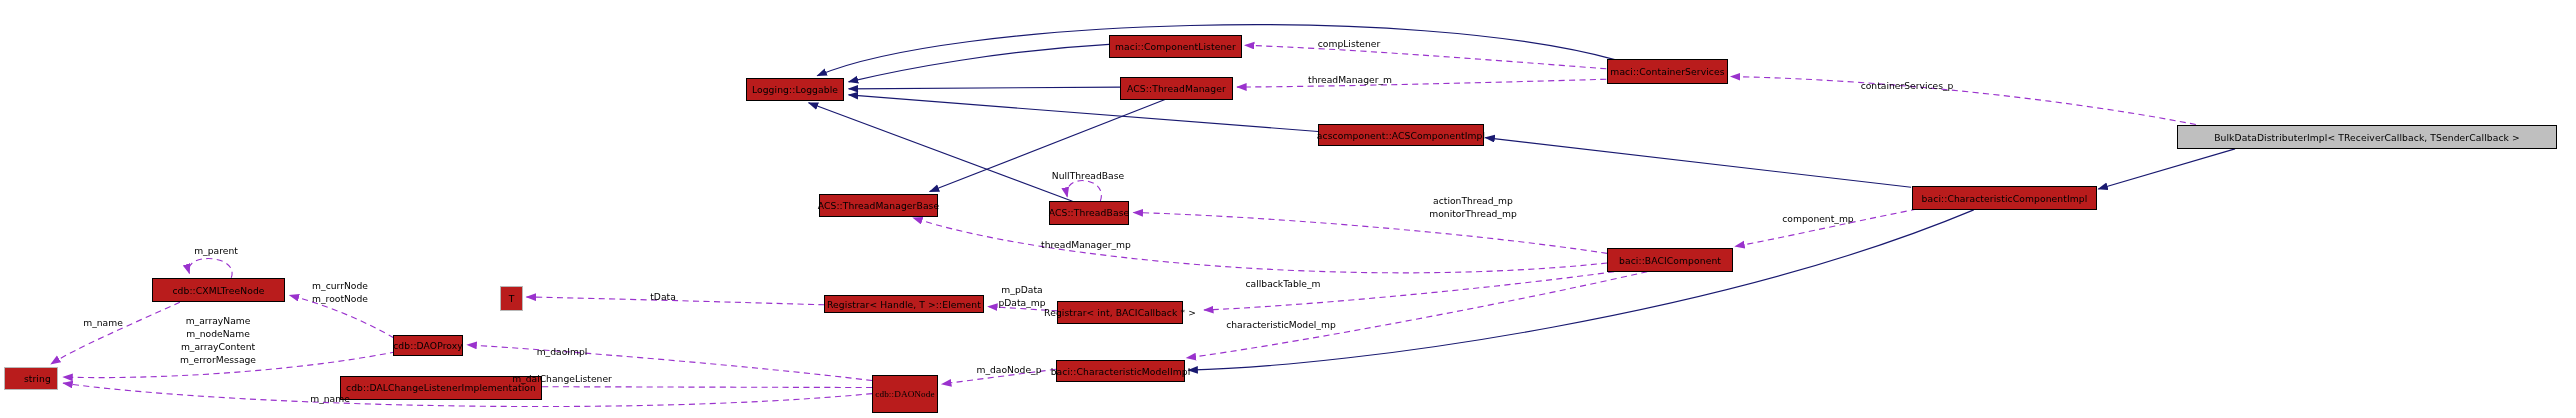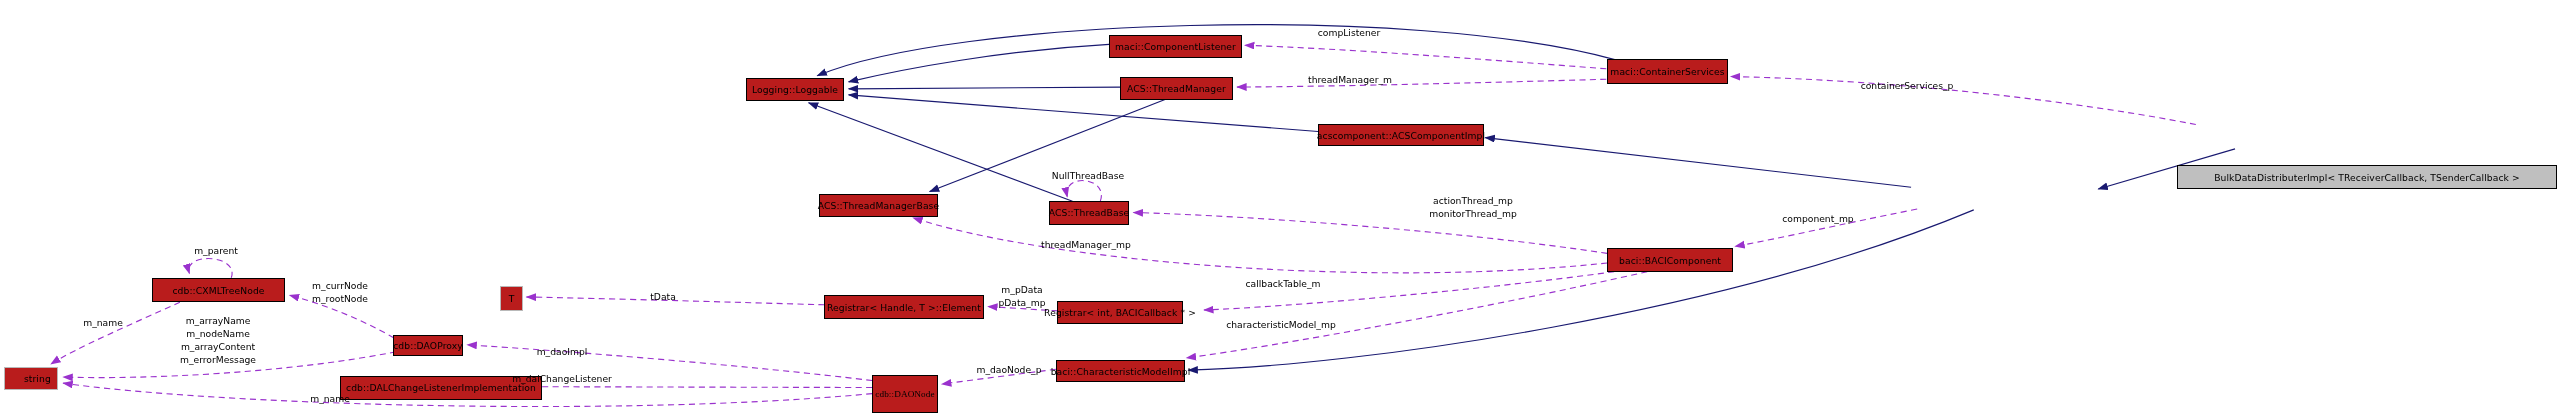--- a/index.html
+++ b/index.html
@@ -15,21 +15,21 @@
     position:absolute;
     box-sizing:border-box;
     background:#b91c1c;
     border:1.3px solid #000000;
     display:flex;align-items:center;justify-content:center;
     font-size:9.2px;color:#000000;
     white-space:nowrap;
     letter-spacing:0.1px;
     z-index:2;
   }
-  .node.highlight{background:#bfbfbf;margin-top:40px;}
+  .node.highlight{background:#bfbfbf;}
   .node.external{border-color:#b9b9b9;}
   .elabel{
     position:absolute;
     transform:translate(-50%,-50%);
     font-size:9.2px;color:#000000;
     white-space:nowrap;text-align:center;
     line-height:13px;
     z-index:3;
   }
 </style>
@@ -84,32 +84,33 @@
   </svg>
 
   <div class="node" style="left:746px;top:78px;width:98px;height:23px;">Logging::Loggable</div>
   <div class="node" style="left:1109px;top:35px;width:133px;height:23px;">maci::ComponentListener</div>
   <div class="node" style="left:1120px;top:77px;width:113px;height:23px;">ACS::ThreadManager</div>
   <div class="node" style="left:1607px;top:59px;width:121px;height:25px;">maci::ContainerServices</div>
   <div class="node" style="left:1318px;top:124px;width:166px;height:22px;">acscomponent::ACSComponentImpl</div>
   <div class="node highlight" style="left:2177px;top:125px;width:380px;height:24.4px;">BulkDataDistributerImpl&lt; TReceiverCallback, TSenderCallback &gt;</div>
   <div class="node" style="left:819px;top:194px;width:119px;height:23px;">ACS::ThreadManagerBase</div>
   <div class="node" style="left:1049px;top:201px;width:80px;height:23.5px;">ACS::ThreadBase</div>
+  <div class="node" style="left:1912px;top:186px;width:185px;height:24.4px;">baci::CharacteristicComponentImpl</div>
   <div class="node" style="left:1607px;top:248px;width:126px;height:24.4px;">baci::BACIComponent</div>
   <div class="node" style="left:152px;top:278px;width:133px;height:24.4px;">cdb::CXMLTreeNode</div>
   <div class="node external" style="left:500px;top:286px;width:23px;height:25px;">T</div>
-  <div class="node" style="left:824px;top:295px;width:160px;height:24px;">Registrar&lt; Handle, T &gt;::Element</div>
+  <div class="node" style="left:824px;top:295px;width:160px;height:18px;">Registrar&lt; Handle, T &gt;::Element</div>
   <div class="node" style="left:1057px;top:301px;width:126px;height:23px;">Registrar&lt; int, BACICallback * &gt;</div>
   <div class="node" style="left:1056px;top:360px;width:129px;height:22px;">baci::CharacteristicModelImpl</div>
   <div class="node" style="left:393px;top:335px;width:70px;height:21px;">cdb::DAOProxy</div>
   <div class="node" style="left:340px;top:376px;width:202px;height:23.5px;">cdb::DALChangeListenerImplementation</div>
   <div class="node" style="left:872px;top:375px;width:66px;height:38px;font-family:Liberation Serif, serif;">cdb::DAONode</div>
   <div class="node external" style="left:4.4px;top:367px;width:54px;height:23px;padding-left:12px;">string</div>
 
-  <div class="elabel" style="left:1349px;top:32px;">compListener</div>
+  <div class="elabel" style="left:1349px;top:43px;">compListener</div>
   <div class="elabel" style="left:1350px;top:79px;">threadManager_m</div>
   <div class="elabel" style="left:1907px;top:85px;">containerServices_p</div>
   <div class="elabel" style="left:1088px;top:175px;">NullThreadBase</div>
 
   <div class="elabel" style="left:1473px;top:207px;">
     <div>actionThread_mp</div>
     <div>monitorThread_mp</div>
   </div>
 
   <div class="elabel" style="left:1086px;top:244px;">threadManager_mp</div>

